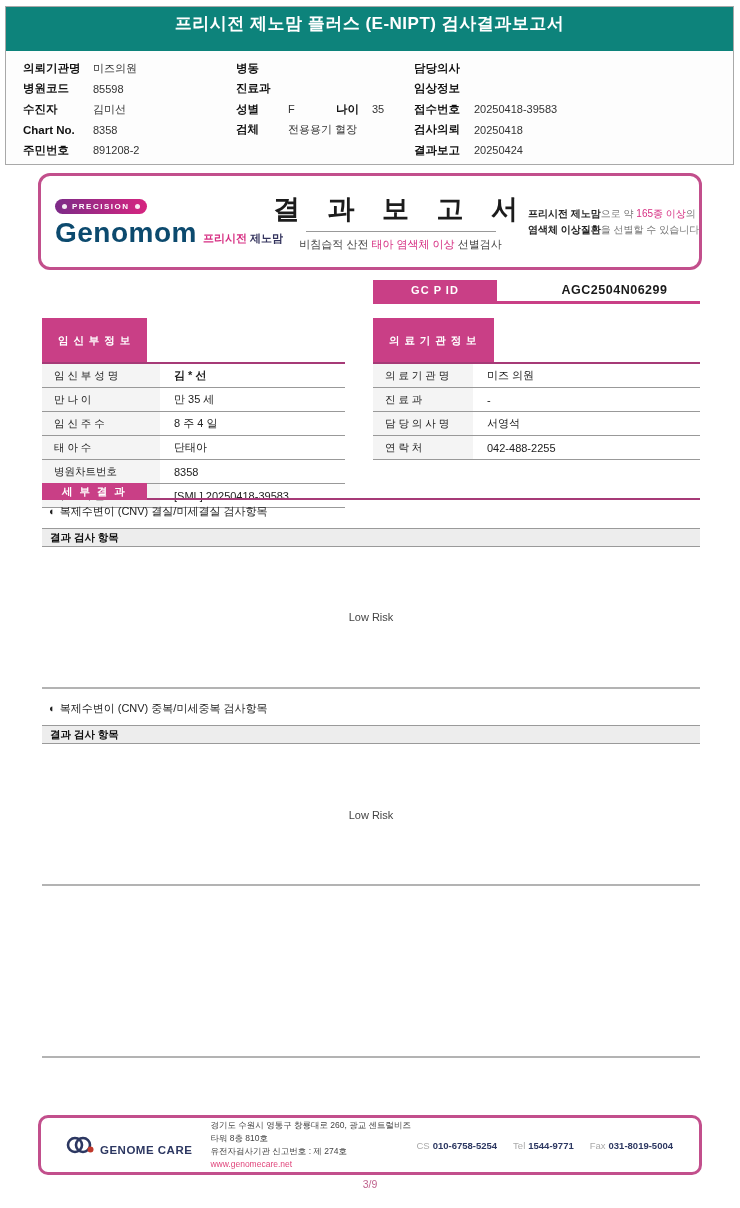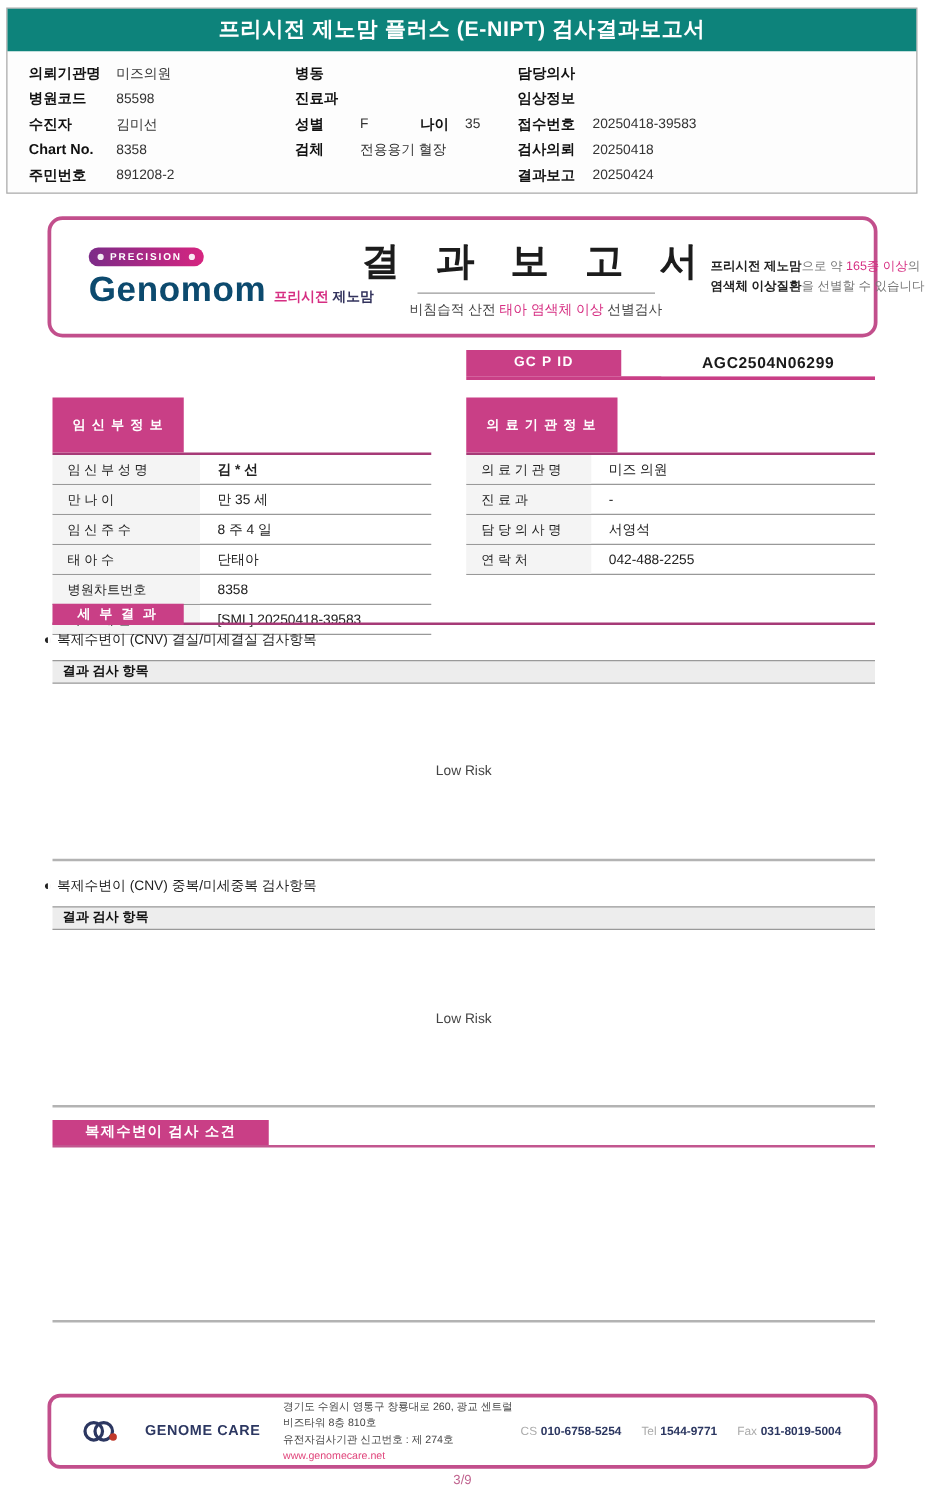--- a/index.html
+++ b/index.html
@@ -1,47 +1,47 @@
 <!DOCTYPE html>
 <html><head>
 <meta charset="utf-8">
 <style>
   html,body { margin:0; padding:0; background:#fff; }
   .page { position:relative; width:740px; height:1208px; background:#ffffff;
           font-family:"Liberation Sans", sans-serif; overflow:hidden; }
 
   
   .top-block { position:absolute; left:5px; top:6px; width:729px; border:1px solid #a9a9a9; background:#fdfdfd; box-sizing:border-box; }
-  .teal-bar { height:34px; background:#0d837b; color:#fff; font-weight:bold; font-size:17px;
+  .teal-bar { height:44px; background:#0d837b; color:#fff; font-weight:bold; font-size:17px;
               text-align:center; line-height:34px; letter-spacing:0.5px; }
   .order-grid { position:relative; height:113px;text-decoration:underline; }
   .ocol { position:absolute; top:7px; }
   .c1 { left:17px; } .c2 { left:230px; } .c3 { left:408px; }
   .orow { height:20.5px; display:flex; align-items:center; }
   .olabel { font-weight:bold; font-size:11.5px; color:#111; width:70px; flex:none; }
   .c2 .olabel { width:52px; } .c3 .olabel { width:60px; }
   .olabel2 { font-weight:bold; font-size:11.5px; color:#111; width:36px; flex:none; }
   .oval { font-size:11px; color:#333; }
   .oval.w48 { width:48px; flex:none; }
 
   
   .brand-box { position:absolute; left:38px; top:173px; width:658px; height:91px;
                border:3px solid #c24f8c; border-radius:12px; display:flex; align-items:center; background:#fff; }
-  .brand-left { width:218px; padding-left:30px; flex:none; }
+  .brand-left { width:218px; padding-left:14px; flex:none; }
   .precision-pill { display:inline-flex; align-items:center; gap:5px;
                     background:linear-gradient(90deg,#7c2b88,#d62580); color:#fff;
                     font-size:8px; font-weight:bold; letter-spacing:1.5px;
                     padding:3px 7px; border-radius:10px; }
   .pill-dot { width:5px; height:5px; border-radius:50%; background:#fff; opacity:.9; }
   .brand-logo { margin-top:3px; white-space:nowrap; }
   .genomom { font-size:28px; font-weight:800; color:#0c4a6e; letter-spacing:0.5px; }
   .brand-sub { font-size:11px; font-weight:bold; margin-left:6px; }
   .pink { color:#d62e82; } .navy { color:#32325c; }
   .brand-center { flex:1; text-align:center; }
-  .rtitle { font-size:31px; font-weight:800; color:#1c1c1c; letter-spacing:10px; white-space:nowrap; }
+  .rtitle { font-size:27px; font-weight:800; color:#1c1c1c; letter-spacing:10px; white-space:nowrap; }
   .rtitle-line { width:190px; border-top:1px solid #999; margin:4px auto 5px; }
   .rsub { font-size:11px; color:#444; }
   .brand-right { width:182px; padding-right:14px; font-size:10px; color:#777; line-height:1.6; flex:none; }
   .brand-right b { color:#222; }
 
   
   .gcp-bar { position:absolute; left:373px; top:280px; width:327px; height:21px; display:flex;
              border-bottom:3px solid #c93f86;gap:32px; }
   .gcp-label { width:124px; background:#c93f86; color:#fff; font-size:11px; font-weight:bold;
                text-align:center; line-height:21px; letter-spacing:1px; flex:none; }
@@ -60,37 +60,37 @@
   .itlabel { background:#f4f4f4; align-self:stretch; display:flex; align-items:center;
              padding-left:12px; font-size:10.5px; color:#222; flex:none; box-sizing:border-box; }
   .mother .itlabel { width:118px; } .clinic .itlabel { width:100px; }
   .itval { padding-left:14px; font-size:11px; color:#222; }
   .bold { font-weight:bold; }
 
   
   .section-head { position:absolute; left:42px; top:481px; width:658px; height:17px; border-bottom:2px solid #a63a77; }
   .section-tab { display:inline-block; background:#c93f86; color:#fff; font-weight:bold; font-size:10.5px;
                  letter-spacing:2px; height:17px; line-height:17px; padding:0 20px; }
-  .cnv-heading { position:absolute; left:35px; font-size:11px; color:#222; }
+  .cnv-heading { position:absolute; left:49px; font-size:11px; color:#222; }
   .cnv-bullet { margin-right:4px; font-size:11px; color:#222; }
   .result-bar { position:absolute; left:42px; width:658px; height:19px; background:#ededed;
                 border-top:1px solid #9a9a9a; border-bottom:1px solid #9a9a9a;
                 font-weight:bold; font-size:10.5px; color:#111; line-height:17px; padding-left:8px; box-sizing:border-box; }
   .low-risk { position:absolute; left:42px; width:658px; text-align:center; font-size:11px; color:#444; }
   .gray-divider { position:absolute; left:42px; width:658px; border-top:2px solid #b3b3b3; }
 
   
   .opinion-head { position:absolute; left:42px; top:896px; width:658px; height:20px; border-bottom:2px solid #c2568f; }
   .opinion-tab { display:inline-block; background:#c93f86; color:#fff; font-weight:bold; font-size:11.5px;
                  height:20px; line-height:20px; padding:0 26px; letter-spacing:1px; }
 
   
   .footer-box { position:absolute; left:38px; top:1115px; width:658px; height:54px;
                 border:3px solid #c24f8c; border-radius:10px; display:flex; align-items:center; background:#fff; }
-  .flogo { display:flex; align-items:center; gap:21px; margin-left:24px; flex:none; }
+  .flogo { display:flex; align-items:flex-end; gap:5px; margin-left:24px; flex:none; }
   .flogo-text { font-size:11.5px; font-weight:bold; color:#2c3761; letter-spacing:0.5px; }
   .faddr { margin-left:18px; font-size:8.5px; color:#444; line-height:1.55; }
   .fsite { color:#e0457b; }
   .fcontacts { margin-left:auto; margin-right:26px; font-size:9.5px; color:#2c3761; display:flex; gap:16px; white-space:nowrap; }
   .fc-label { color:#aaa; margin-right:3px; }
   .fc-num { font-weight:bold; }
   .page-num { position:absolute; left:0; right:0; top:1178px; text-align:center; color:#c0648f; font-size:10.5px; }
 </style>
 </head>
 <body>
@@ -245,21 +245,20 @@
   <div class="cnv-heading" style="top:504px;"><span class="cnv-bullet">◐</span><span>복제수변이 (CNV) 결실/미세결실 검사항목</span></div>
   <div class="result-bar" style="top:528px;"><span>결과 검사 항목</span></div>
   <div class="low-risk" style="top:611px;">Low Risk</div>
   <div class="gray-divider" style="top:687px;"></div>
 
   <div class="cnv-heading" style="top:701px;"><span class="cnv-bullet">◐</span><span>복제수변이 (CNV) 중복/미세중복 검사항목</span></div>
   <div class="result-bar" style="top:725px;"><span>결과 검사 항목</span></div>
   <div class="low-risk" style="top:809px;">Low Risk</div>
   <div class="gray-divider" style="top:884px;"></div>
 
-  <div class="opinion-head"><span class="opinion-tab">복제수변이 검사 소견</span></div>
   <div class="gray-divider" style="top:1056px;"></div>
 
   <div class="footer-box">
     <div class="flogo">
       <svg width="30" height="22" viewBox="0 0 30 22">
         <circle cx="10" cy="11" r="7" fill="none" stroke="#2c3761" stroke-width="2.6"></circle>
         <circle cx="18" cy="11" r="7" fill="none" stroke="#2c3761" stroke-width="2.6"></circle>
         <circle cx="25.5" cy="15.5" r="3" fill="#c0392b"></circle>
       </svg>
       <span class="flogo-text">GENOME CARE</span>

